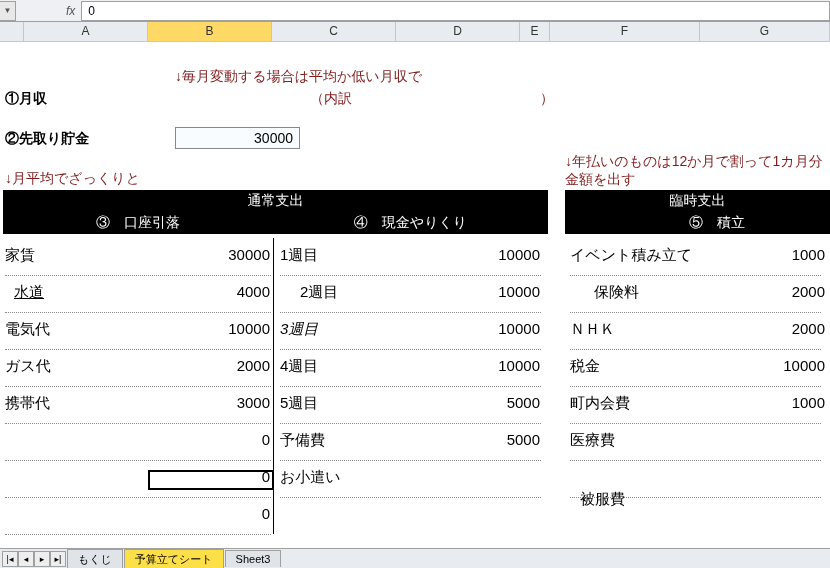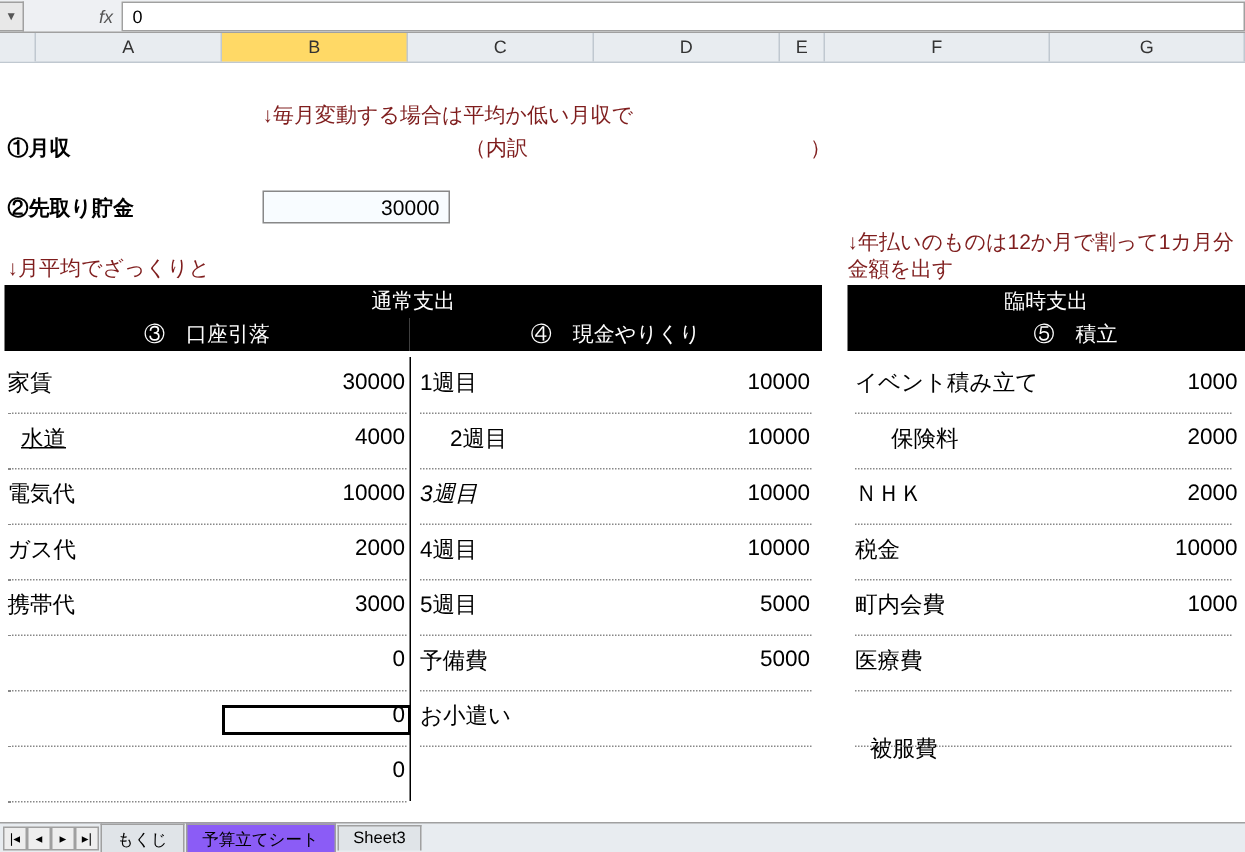--- a/index.html
+++ b/index.html
@@ -27,21 +27,21 @@
 .cell-value { position: absolute; font-size: 15px; text-align: right; }
 .dotted-line { position: absolute; border-bottom: 1px dotted #888; height: 1px; }
 
 .active-cell { position: absolute; border: 2px solid #000; background: transparent; }
 
 .sheet-tabs { position: absolute; bottom: 0; left: 0; right: 0; height: 20px; background: #e8ecf0; border-top: 1px solid #a0a0a0; display: flex; align-items: center; }
 .tab-nav { display: flex; margin-left: 2px; }
 .tab-nav-btn { width: 16px; height: 16px; border: 1px solid #a0a0a0; background: #eee; font-size: 9px; display: flex; align-items: center; justify-content: center; cursor: pointer; }
 .tab { padding: 2px 10px; background: #fff; border: 1px solid #a0a0a0; border-bottom: none; font-size: 11px; margin-left: 1px; cursor: pointer; }
 .tab.inactive { background: #e0e4e8; }
-.tab.active { background: #8b5cf6; }
+.tab.active { background: #fde047; }
 </style>
 </head>
 <body>
 
 <div class="formula-bar">
   <div class="name-box-arrow">▼</div>
   <span class="fx-label">fx</span>
   <div class="fx-input">0</div>
 </div>
 

